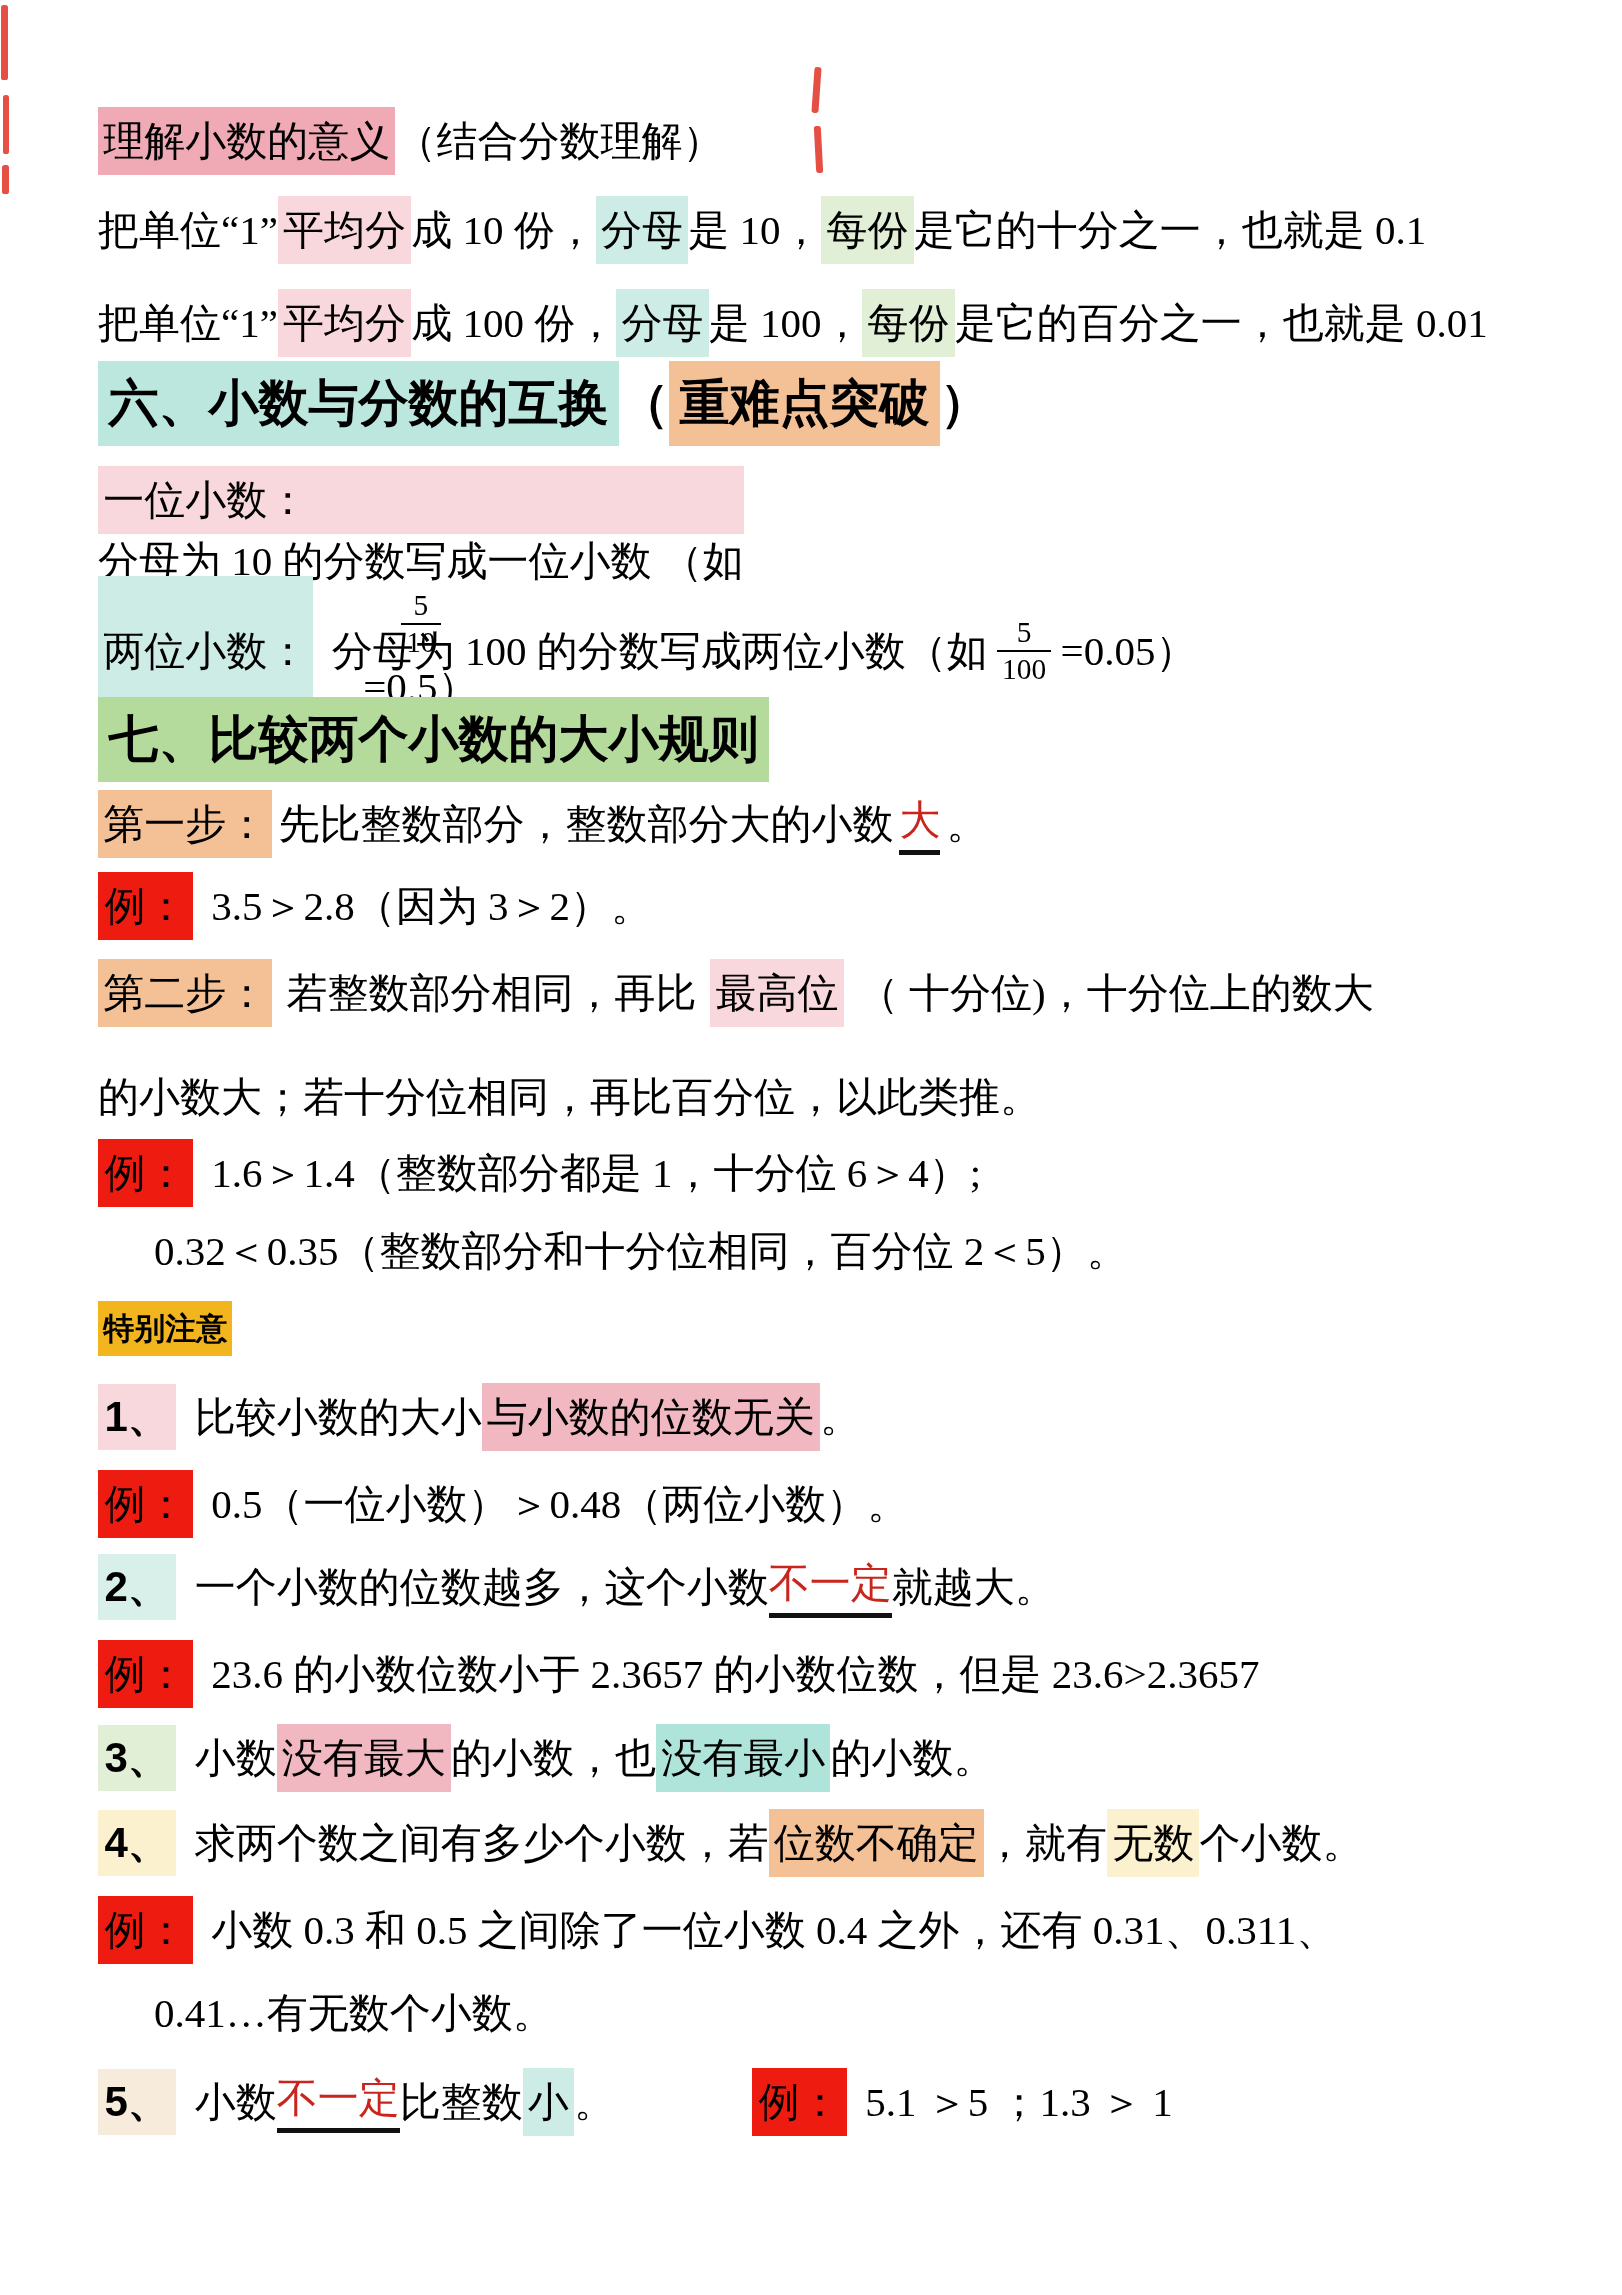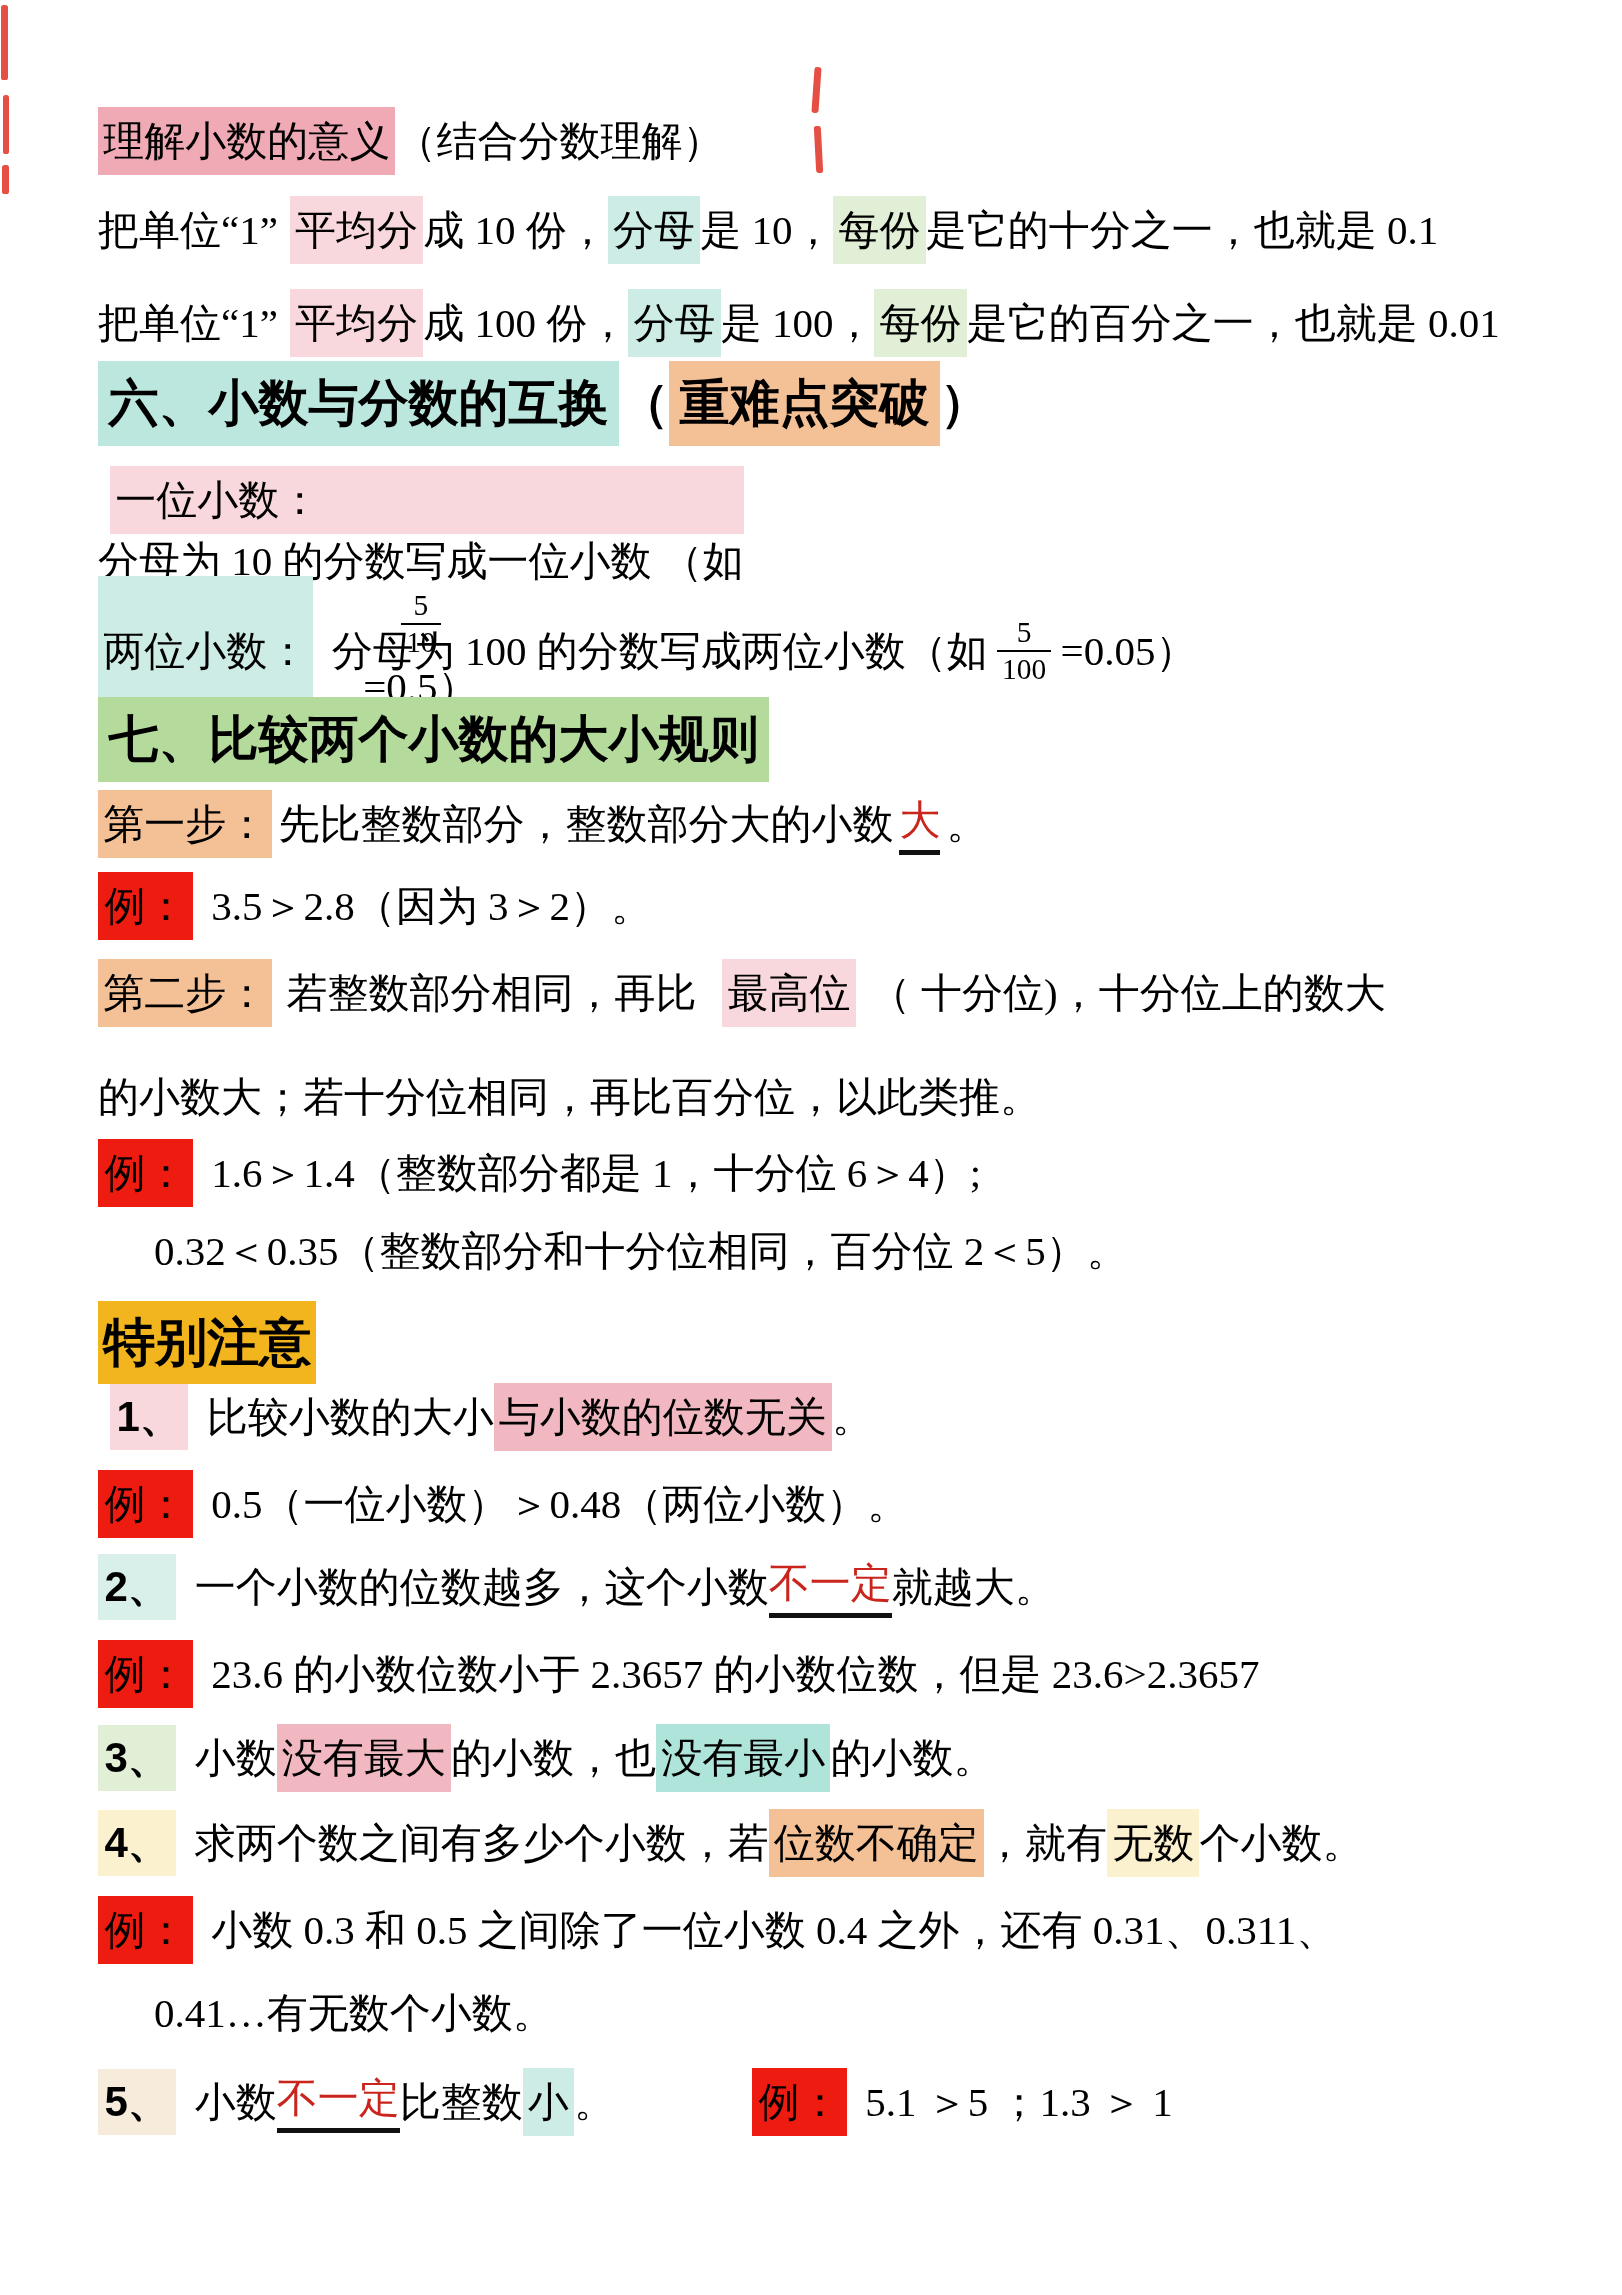--- a/index.html
+++ b/index.html
@@ -19,35 +19,35 @@
     font-size:41px; overflow:hidden;
   }
   .line{
     position:absolute; left:98px;
     display:flex; align-items:center; white-space:nowrap;
   }
   .indent{left:154px;}
   .hl{padding:6.5px 5.2px;}
   .rose{background:var(--hl_rose);}
   .rose-mid{background:var(--hl_rose_mid);}
-  .pink{background:var(--hl_pink_light);margin-left:12px;}
+  .pink{background:var(--hl_pink_light);}
   .teal{background:var(--hl_teal);}
   .teal-light{background:var(--hl_teal_light);}
   .teal-mid{background:var(--hl_teal_mid);}
   .teal-pale{background:var(--hl_teal_pale);}
   .green{background:var(--hl_green);}
   .green-light{background:var(--hl_green_light);}
   .orange{background:var(--hl_orange);}
   .gold{background:var(--hl_gold);}
   .cream{background:var(--hl_cream);}
   .tan{background:var(--hl_tan);}
   .badge{background:var(--badge_red); padding:6.5px 6.5px; color:#000;}
   .heading{font-weight:bold; font-size:50px;}
   .heading .hl{padding:9.2px 10.5px;}
-  .notes-heading{font-weight:bold; font-size:52px;}
+  .notes-heading{font-weight:bold; font-size:31px;}
   .num{font-family:"Liberation Sans","DejaVu Sans",sans-serif; font-weight:700; font-size:42px; padding:5.2px 6.5px;}
   .u-red{color:var(--text_red); border-bottom:5.2px solid #111; padding-bottom:2px;}
   .stretch{align-self:stretch; display:flex; align-items:center;}
   .frac{
     display:inline-flex; flex-direction:column; align-items:center;
     font-size:29.4px; line-height:1.15; margin:0 9.2px; vertical-align:middle;
   }
   .frac .den{border-top:2.6px solid #000; padding:1.3px 5.2px 0 5.2px;}
   .frac .nume{padding:0 5.2px;}
   .gap{display:inline-block; width:137px;}

